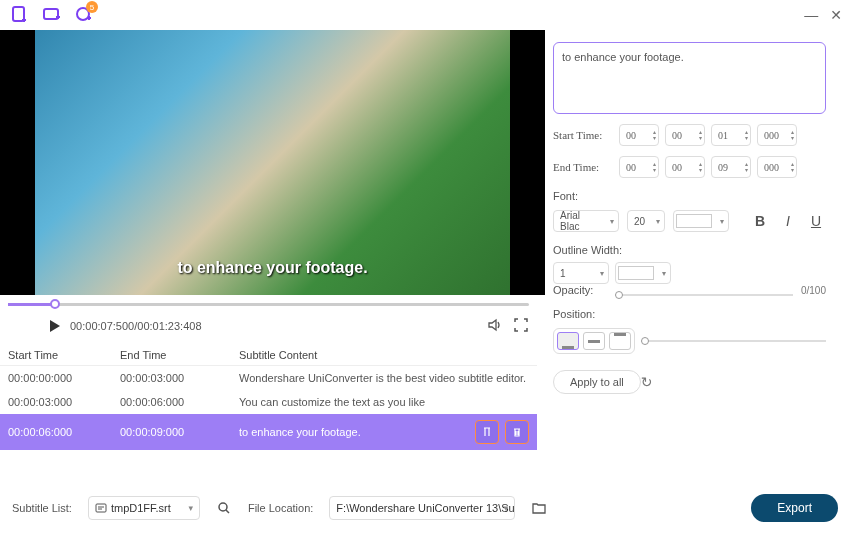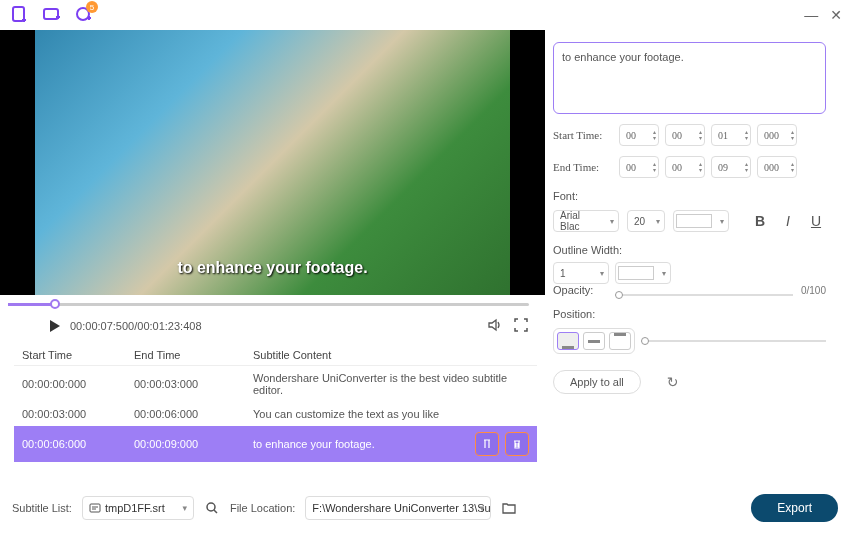--- a/index.html
+++ b/index.html
@@ -19,21 +19,21 @@
 .progress { margin: 8px 8px 0 8px; height: 8px; position: relative; }
 .progress-track { height: 3px; background: #ccc; border-radius: 2px; }
 .progress-fill { height: 3px; background: #a079f0; width: 9%; position: absolute; top: 0; }
 .progress-thumb { width: 10px; height: 10px; background: #fff; border: 2px solid #a079f0; border-radius: 50%; position: absolute; top: -4px; left: 8%; }
 .controls { display: flex; align-items: flex-end; justify-content: space-between; padding: 6px 8px; margin-left: 40px; }
 .ctrl-left { display: flex; align-items: center; gap: 8px; }
 .play-btn { color: #333; cursor: pointer; }
 .timecode { font-size: 11px; color: #555; }
 .ctrl-right { display: flex; gap: 10px; }
 .ctrl-icon { color: #555; cursor: pointer; font-size: 14px; }
-.subtitle-table { margin-top: 6px; padding-left: 14px; }
+.subtitle-table { margin-top: 6px; }
 .st-head { display: flex; padding: 4px 8px; font-size: 11px; color: #444; border-bottom: 1px solid #eee; }
 .st-row { display: flex; padding: 6px 8px; font-size: 11px; color: #555; align-items: center; }
 .st-row.selected { background: #9d7ef5; color: #fff; }
 .st-col-start { width: 72px; }
 .st-col-end { width: 72px; margin-left: 40px; }
 .st-col-content { flex: 1; margin-left: 47px; }
 .st-actions { display: flex; gap: 6px; }
 .st-act { width: 24px; height: 24px; border: 1px solid #ff8c42; border-radius: 4px; display: flex; align-items: center; justify-content: center; color: #fff; cursor: pointer; background: #8d6fec; font-size: 12px; }
 .right { width: 295px; padding: 12px 14px 0 8px; }
 .text-edit { border: 1.5px solid #9d7ef5; border-radius: 6px; padding: 8px; height: 72px; font-size: 11px; color: #555; }
@@ -54,25 +54,25 @@
 .slider-row { display: flex; align-items: flex-end; gap: 8px; margin-top: 0; }
 .slider-label { font-size: 11px; color: #555; width: 54px; }
 .slider-track { flex: 1; height: 2px; background: #ddd; position: relative; }
 .slider-thumb { width: 8px; height: 8px; background: #fff; border: 1px solid #999; border-radius: 50%; position: absolute; top: -3px; left: 0; }
 .slider-val { font-size: 10px; color: #777; }
 .pos-row { display: flex; gap: 6px; margin-top: 8px; align-items: center; }
 .pos-box { border: 1px solid #ddd; border-radius: 6px; display: flex; gap: 4px; padding: 3px; }
 .pos-btn { width: 22px; height: 18px; border: 1px solid #ccc; border-radius: 3px; display: flex; align-items: center; justify-content: center; cursor: pointer; }
 .pos-btn.active { border-color: #9d7ef5; background: #eee; }
 .pos-bar { width: 12px; height: 3px; background: #888; }
-.apply-row { margin-top: 16px; display: flex; gap: 26px; align-items: center; }
+.apply-row { margin-top: 16px; display: flex; gap: 0; align-items: center; }
 .apply-btn { border: 1px solid #ddd; border-radius: 14px; padding: 5px 16px; font-size: 11px; color: #555; cursor: pointer; }
 .refresh-btn { color: #777; cursor: pointer; font-size: 14px; }
 .bottom { position: absolute; bottom: 0; left: 0; right: 0; height: 50px; display: flex; align-items: center; padding: 0 12px; justify-content: space-between; }
-.bottom-left { display: flex; align-items: center; gap: 10px; }
+.bottom-left { display: flex; align-items: center; gap: 16px; }
 .b-label { font-size: 11px; color: #555; }
 .b-select { border: 1px solid #ddd; border-radius: 4px; padding: 4px 20px 4px 6px; font-size: 11px; position: relative; width: 112px; height: 24px; display: flex; align-items: center; }
 .b-select::after { content: "▾"; position: absolute; right: 6px; font-size: 9px; color: #888; }
 .b-icon { color: #555; font-size: 14px; cursor: pointer; }
 .b-input { border: 1px solid #ddd; border-radius: 4px; padding: 4px 20px 4px 6px; font-size: 11px; width: 186px; height: 24px; display: flex; align-items: center; overflow: hidden; white-space: nowrap; position: relative; }
 .b-input::after { content: "▾"; position: absolute; right: 6px; font-size: 9px; color: #888; }
 .export-btn { background: #0c4a6e; color: #fff; border-radius: 16px; padding: 7px 26px; font-size: 12px; cursor: pointer; }
 svg { display: block; }
 </style>
 </head>

